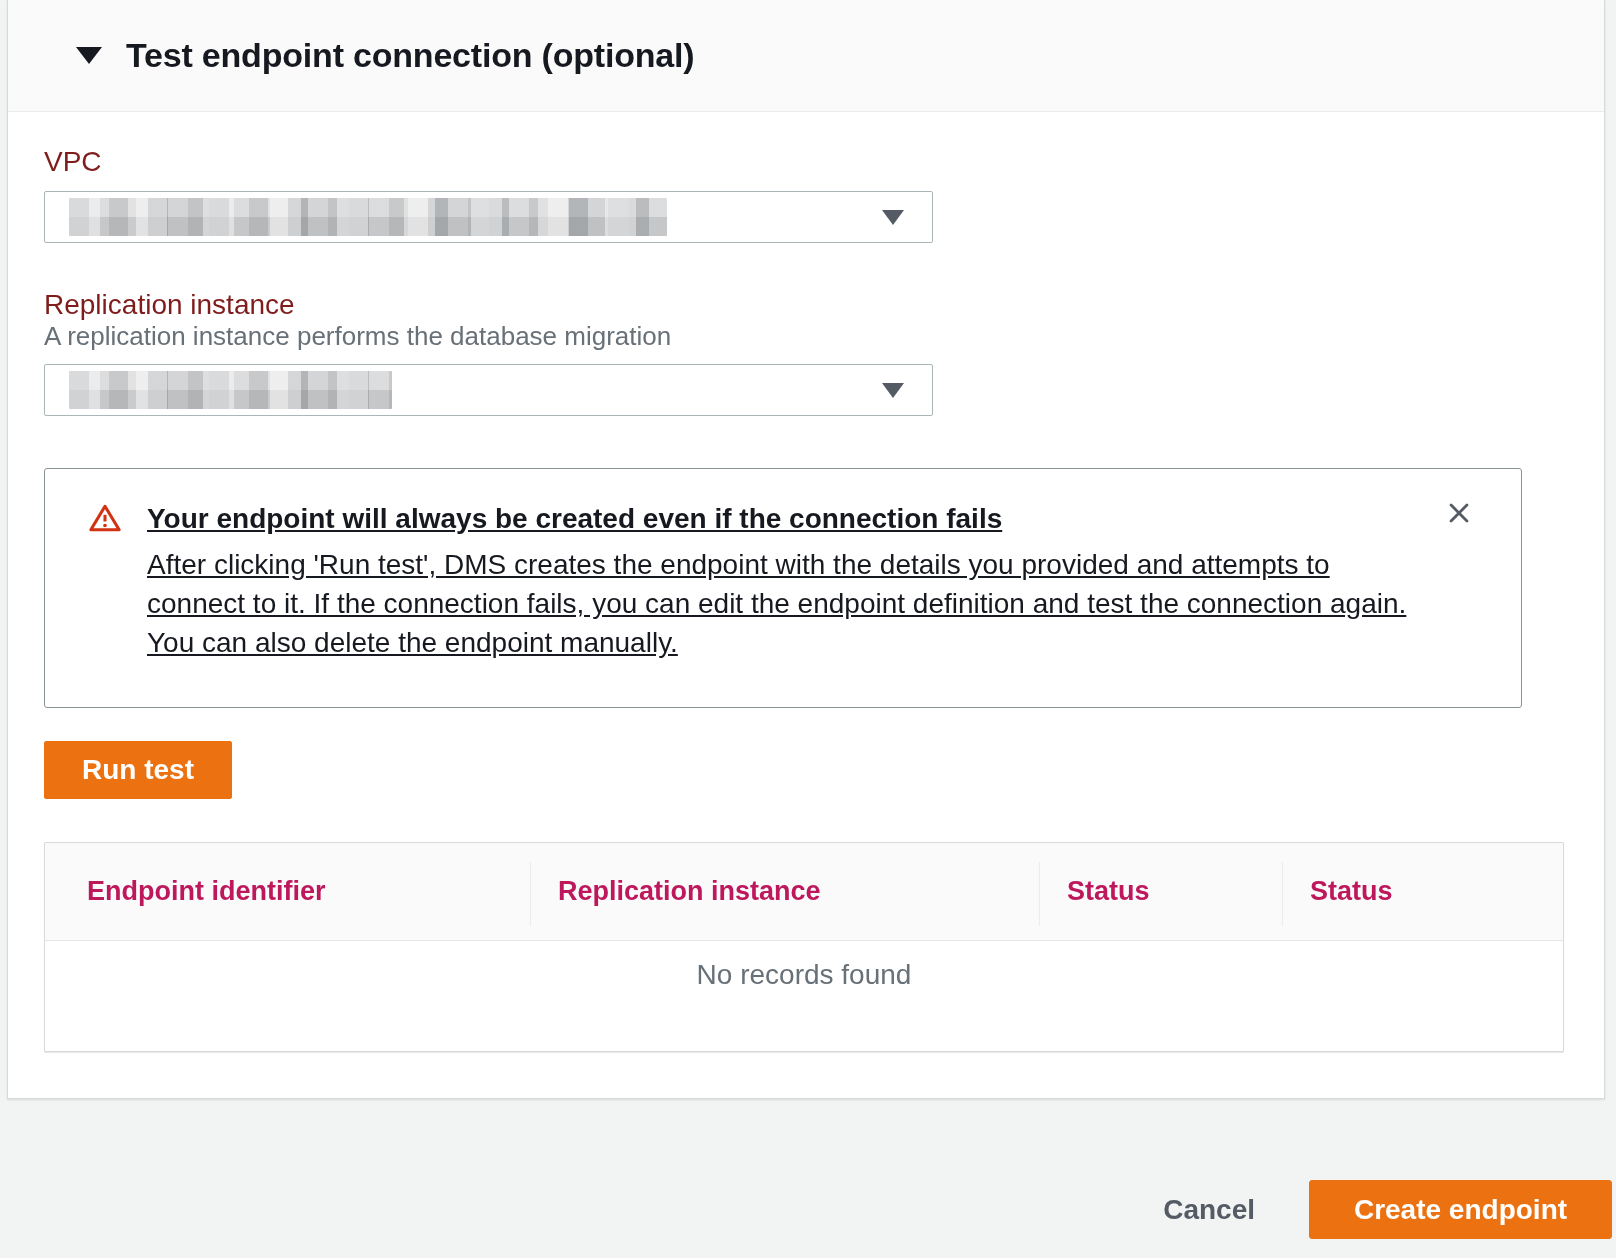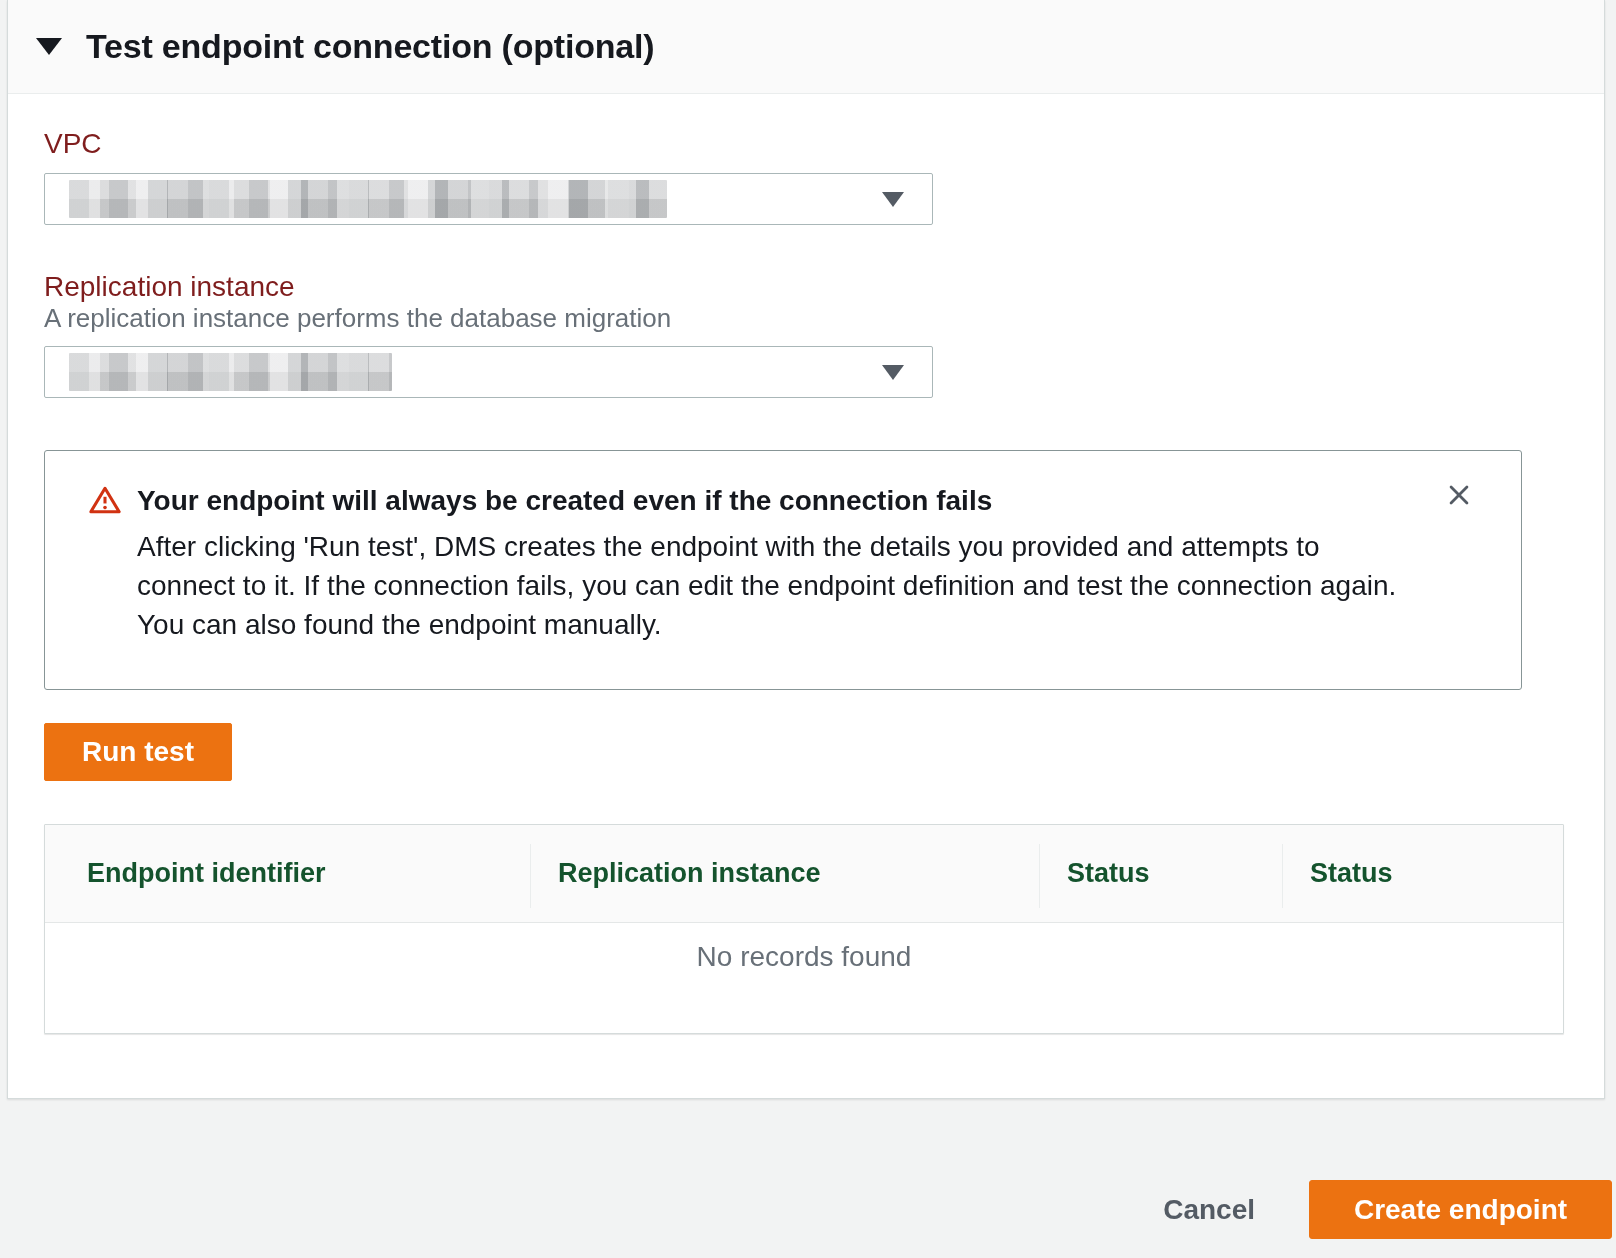--- a/index.html
+++ b/index.html
@@ -16,26 +16,26 @@
   .card {
     position:absolute;
     left:7px; top:0;
     width:1598px; height:1099px;
     background:#ffffff;
     border:1px solid #d5dbdb;
     border-top:none;
     box-shadow:0 1px 2px rgba(0,0,0,0.10);
   }
   .card-header {
-    height:94px;
+    height:112px;
     background:#fafafa;
     border-bottom:1px solid #eaeded;
     display:flex;
     align-items:center;
-    padding-left:28px;
+    padding-left:68px;
     cursor:pointer;
   }
   .caret-down {
     width:0; height:0;
     border-left:13px solid transparent;
     border-right:13px solid transparent;
     border-top:17px solid #16191f;
     margin-right:24px;
     flex:0 0 auto;
   }
@@ -100,21 +100,21 @@
     margin-top:52px;
     background:#ffffff;
     border:1px solid #879596;
     border-radius:3px;
     position:relative;
     padding:30px 100px 40px 44px;
     display:flex;
     align-items:flex-start;
   }
   .alert-icon { flex:0 0 auto; width:32px; height:30px; margin-top:4px; }
-  .alert-text { margin-left:16px; }
+  .alert-text { margin-left:26px;text-decoration:underline; }
   .alert-title {
     font-size:28px;
     font-weight:bold;
     line-height:40px;
     color:#16191f;
   }
   .alert-body {
     font-size:28px;
     line-height:39px;
     color:#16191f;
@@ -163,21 +163,21 @@
     display:flex;
     height:98px;
     background:#fafafa;
     border-bottom:1px solid #e4e7e7;
     align-items:center;
   }
   .th {
     position:relative;
     font-size:27px;
     font-weight:bold;
-    color:#14532d;
+    color:#be185d;
     padding-left:28px;
     white-space:nowrap;
   }
   .th:first-child { padding-left:42px; }
   .th + .th::before {
     content:"";
     position:absolute;
     left:0; top:-14px;
     height:64px;
     width:1px;
@@ -258,21 +258,21 @@
     <div class="alert">
       <span class="alert-icon">
         <svg width="32" height="30" viewBox="0 0 24 22">
           <path d="M12 2.2 L22.6 19.8 H1.4 Z" fill="none" stroke="#d13212" stroke-width="2.3" stroke-linejoin="round"></path>
           <line x1="12" y1="8.6" x2="12" y2="13.6" stroke="#d13212" stroke-width="2.3"></line>
           <circle cx="12" cy="16.6" r="1.35" fill="#d13212"></circle>
         </svg>
       </span>
       <span class="alert-text">
         <div class="alert-title">Your endpoint will always be created even if the connection fails</div>
-        <div class="alert-body">After clicking 'Run test', DMS creates the endpoint with the details you provided and attempts to connect to it. If the connection fails, you can edit the endpoint definition and test the connection again. You can also found the endpoint manually.</div>
+        <div class="alert-body">After clicking 'Run test', DMS creates the endpoint with the details you provided and attempts to connect to it. If the connection fails, you can edit the endpoint definition and test the connection again. You can also delete the endpoint manually.</div>
       </span>
       <button class="alert-close" aria-label="Dismiss">
         <svg width="28" height="28" viewBox="0 0 24 24">
           <path d="M5.2 5.2 L18.8 18.8 M18.8 5.2 L5.2 18.8" stroke="#545b64" stroke-width="2.4" stroke-linecap="round"></path>
         </svg>
       </button>
     </div>
 
     <button class="btn-primary run-test-btn">Run test</button>
 

